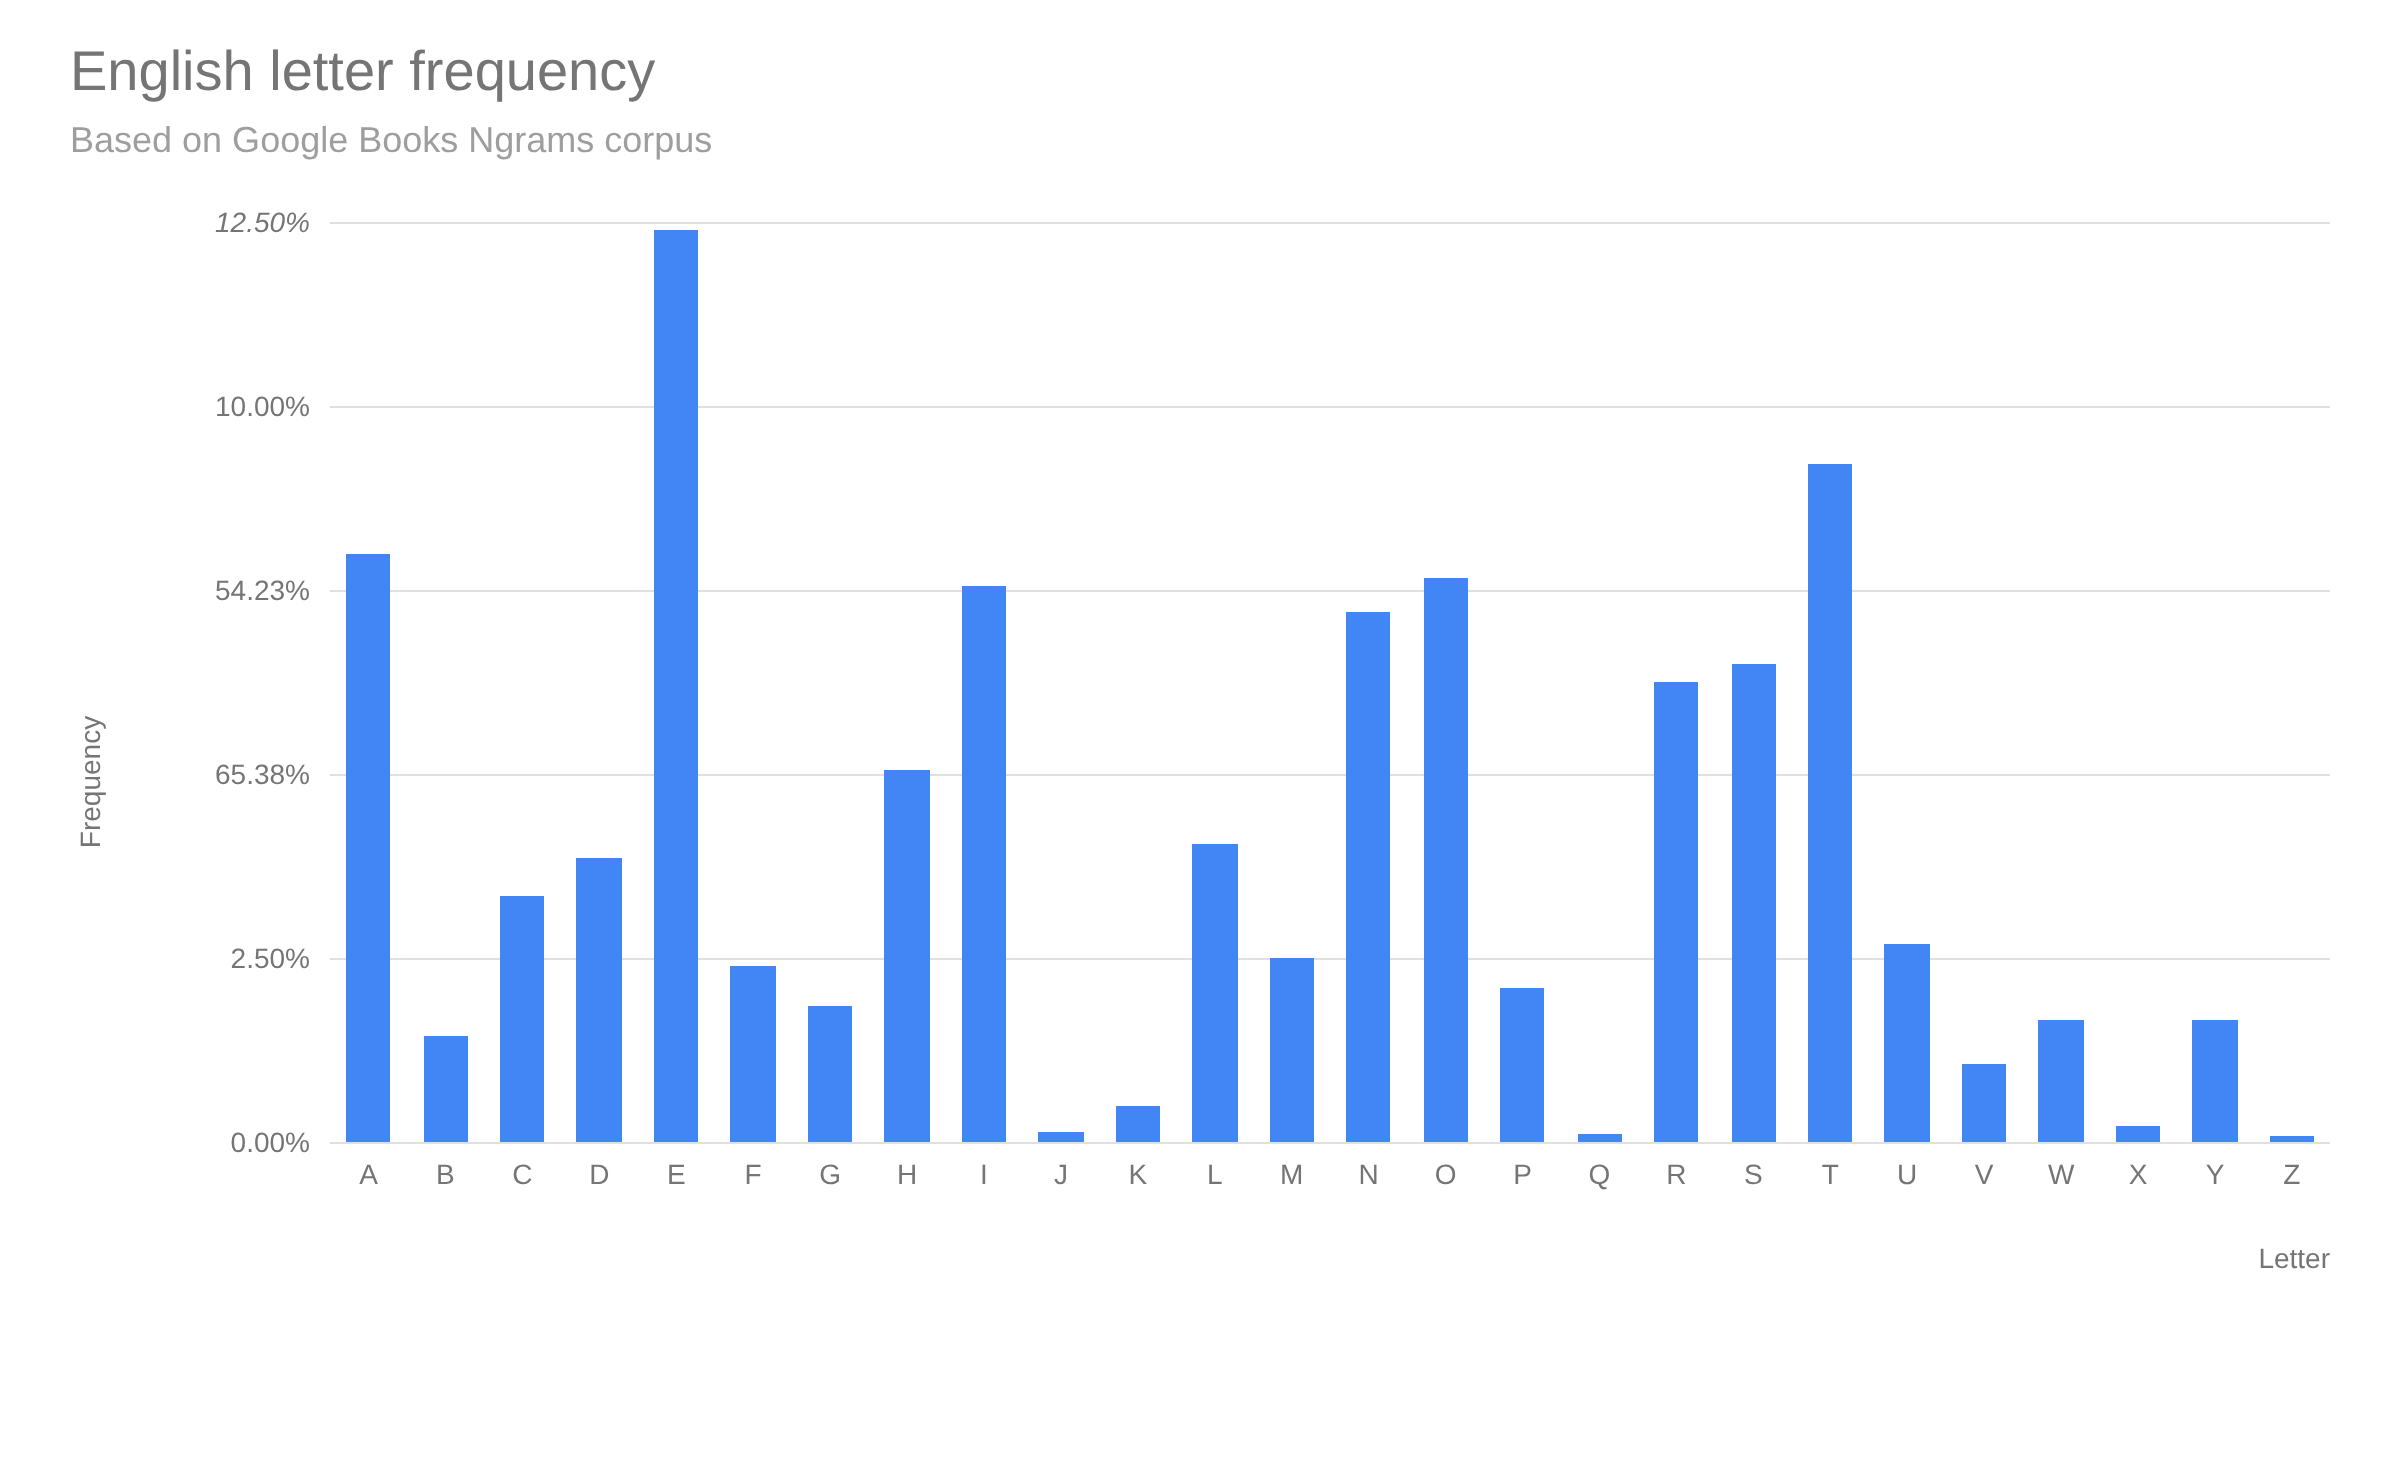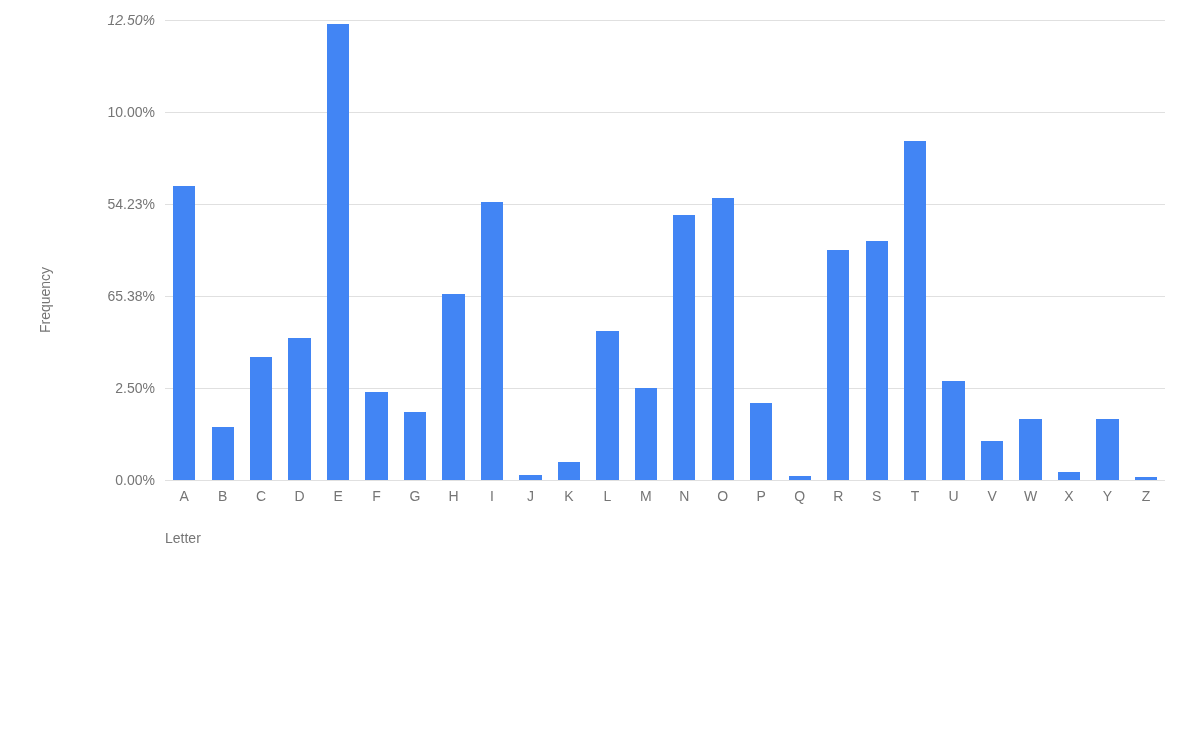--- a/index.html
+++ b/index.html
@@ -109,29 +109,31 @@
     text-align: center;
     font-size: 14px;
     color: #757575;
     padding-top: 8px;
   }
   .xlabel {
     position: absolute;
     left: 110px;
     right: 0;
     top: 510px;
-    text-align: left;
+    text-align: right;
     font-size: 14px;
     color: #757575;
   }
 </style>
 </head>
 <body>
 
 <div class="chart-container">
+  <div class="title">English letter frequency</div>
+  <div class="subtitle">Based on Google Books Ngrams corpus</div>
 
   <div class="plot-wrap">
     <div class="ylabel">Frequency</div>
 
     <div class="plot-inner">
       <div class="gridlines" id="gridlines">
           <div class="gridline" style="top: 100%;"></div>
           <div class="ytick-label" style="top: 100%;">0.00%</div>
           <div class="gridline" style="top: 80%;"></div>
           <div class="ytick-label" style="top: 80%;">2.50%</div>

